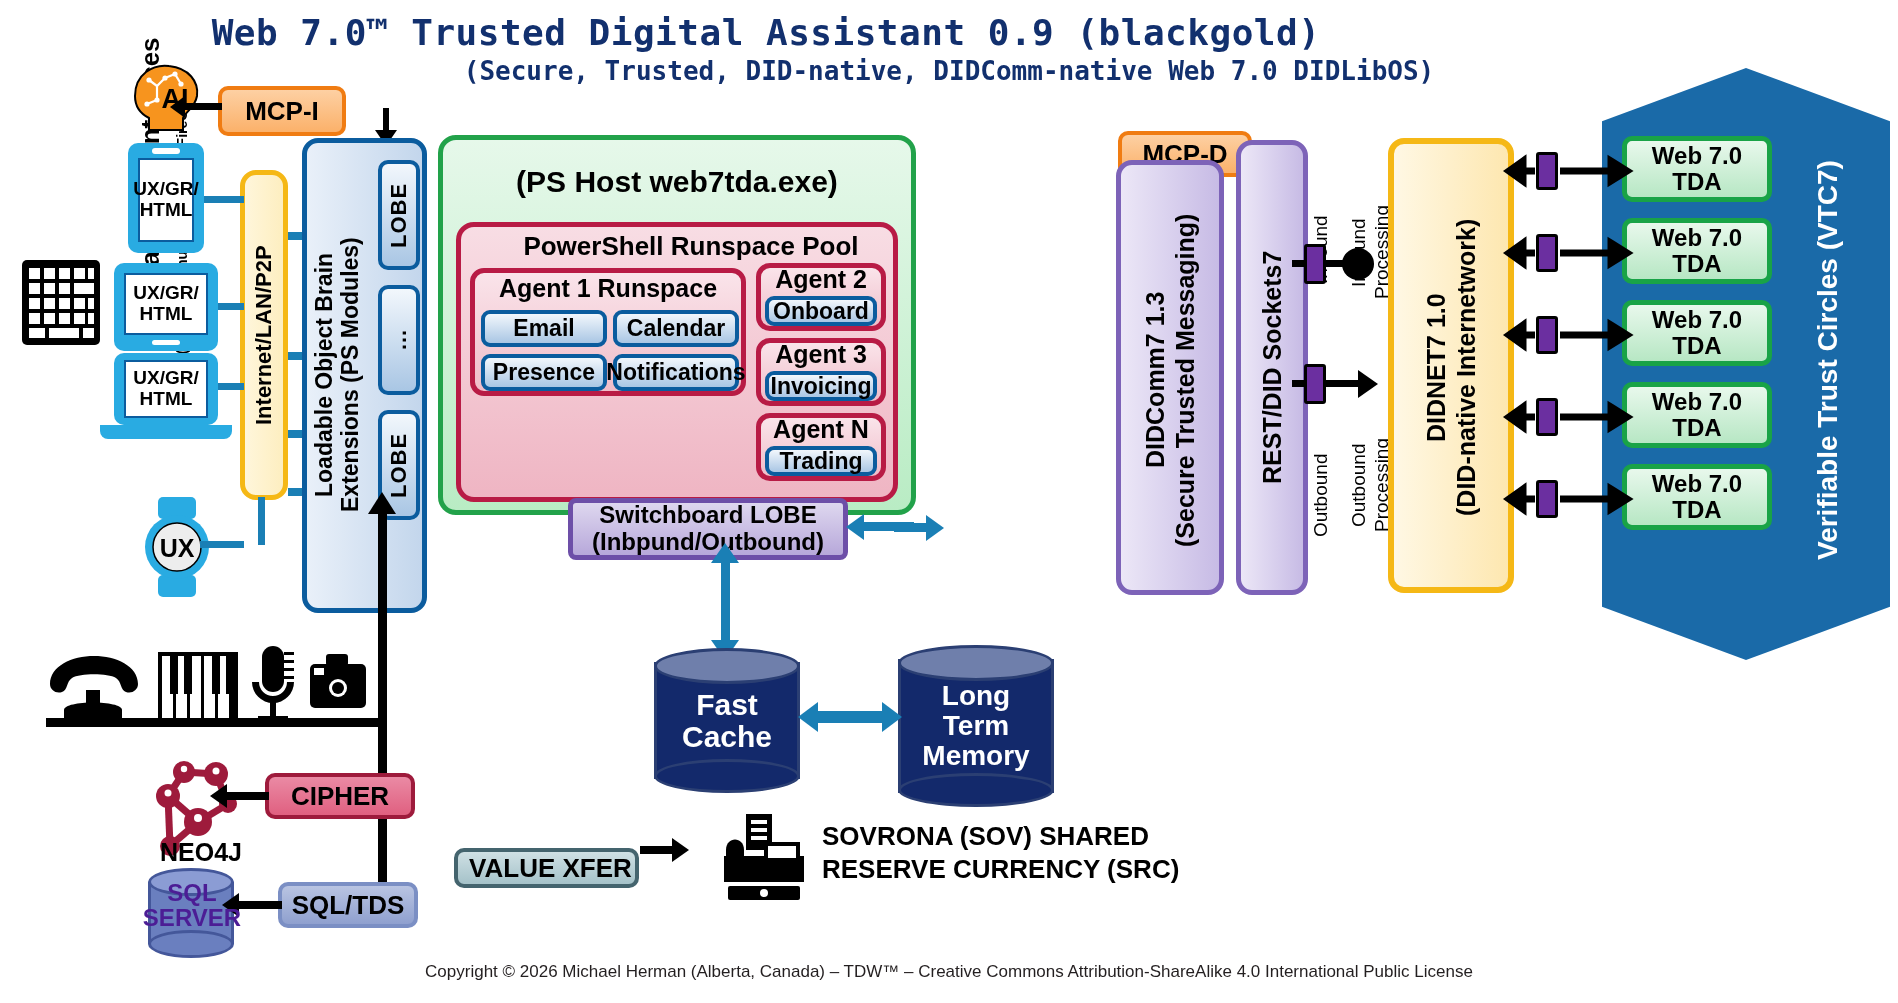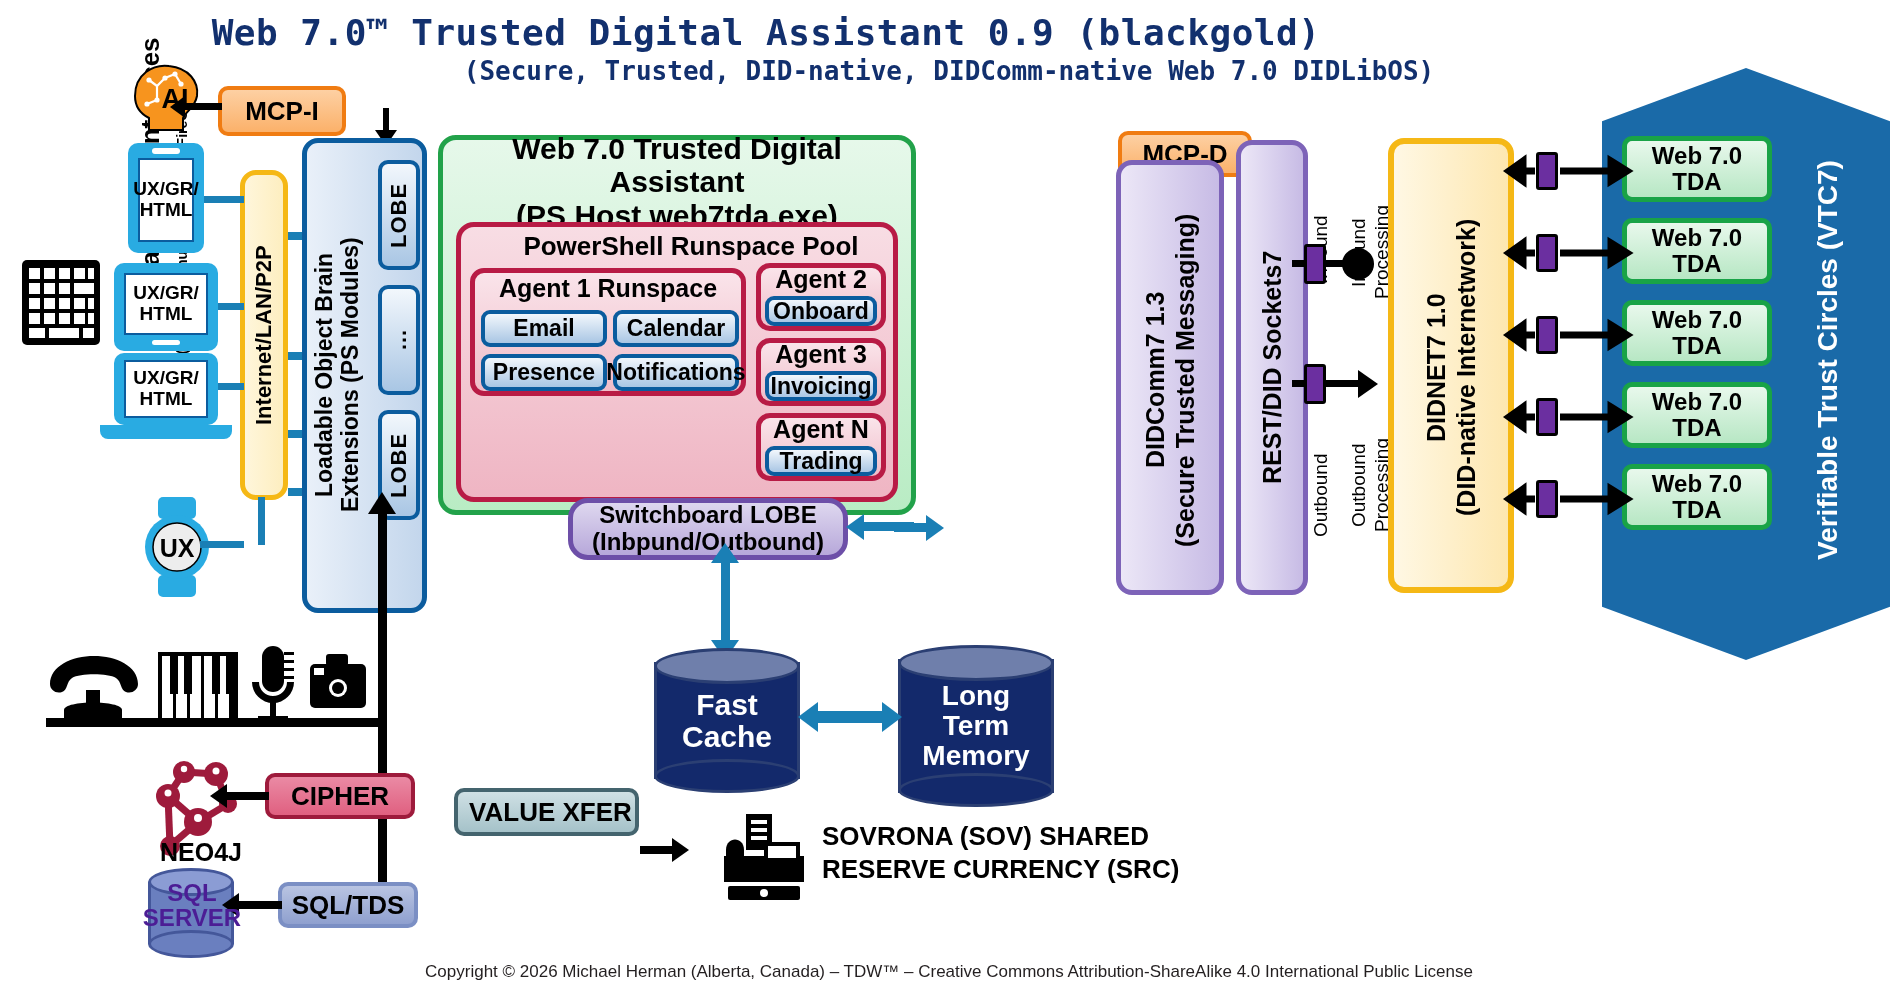--- a/index.html
+++ b/index.html
@@ -71,21 +71,21 @@
   #pool{border-radius:18px;border:5px solid #b81b45;
        background:linear-gradient(180deg,#f8dde4 0%,#efb5c3 100%);}
   #pool-title{font-size:26px;font-weight:bold;color:#000;}
 
   .agentbox{border-radius:14px;border:5px solid #b81b45;
        background:linear-gradient(180deg,#fae4ea 0%,#f0bdc9 100%);}
   .agent-h{font-size:25px;font-weight:bold;color:#000;}
   .chip{border-radius:9px;border:4px solid #0b5c9e;
        background:linear-gradient(180deg,#f2f7fc 0%,#a9c6e4 100%);
        font-size:23px;font-weight:bold;color:#000;}
-  #switch{border-radius:20px;border:5px solid #6d4fa8;
+  #switch{border-radius:8px;border:5px solid #6d4fa8;
        background:linear-gradient(180deg,#ded7ef 0%,#b7a8da 100%);
        font-size:24px;font-weight:bold;line-height:1.12;color:#000;}
 
   
   .cyl{position:absolute;}
   .cyl .body{position:absolute;left:0;right:0;top:14px;bottom:14px;
      background:#13296b;border:3px solid #2b3f73;}
   .cyl .top{position:absolute;left:0;right:0;top:0;height:30px;border-radius:50%;
      background:#6f7fab;border:3px solid #2b3f73;}
   .cyl .bot{position:absolute;left:0;right:0;bottom:0;height:28px;border-radius:50%;
@@ -239,21 +239,20 @@
 <div class="abs lobe-chip" style="left:378px;top:285px;width:42px;height:110px;">
   <div class="vtext" style="width:100%;height:100%;">…</div>
 </div>
 <div class="abs lobe-chip" style="left:378px;top:410px;width:42px;height:110px;">
   <div class="vtext" style="width:100%;height:100%;">LOBE</div>
 </div>
 
 <div class="abs" id="tda" style="left:438px;top:135px;width:478px;height:380px;"></div>
 <div class="abs ctr" id="tda-title" style="left:448px;top:145px;width:458px;height:74px;">
   <div>
-    <div>Web 7.0 Trusted Digital Assistant</div>
     <div>(PS Host web7tda.exe)</div>
   </div>
 </div>
 
 <div class="abs" id="pool" style="left:456px;top:222px;width:442px;height:280px;"></div>
 <div class="abs ctr" id="pool-title" style="left:456px;top:228px;width:442px;height:36px;padding-left:28px;">PowerShell Runspace Pool</div>
 
 <div class="abs agentbox" style="left:470px;top:268px;width:276px;height:128px;"></div>
 <div class="abs ctr agent-h" style="left:470px;top:272px;width:276px;height:32px;">Agent 1 Runspace</div>
 <div class="abs chip ctr" style="left:481px;top:310px;width:126px;height:37px;">Email</div>
@@ -495,21 +494,21 @@
   <div class="bot" style="background:#6a7fbf;border-color:#44579a;height:22px;"></div>
   <div class="top" style="background:#8b9cd4;border-color:#44579a;height:22px;"></div>
 </div>
 <div class="abs" style="left:128px;top:880px;width:128px;text-align:center;font-size:24px;font-weight:bold;color:#4c1d95;line-height:1.05;white-space:pre-line;z-index:5;">SQL
 SERVER</div>
 
 <div class="abs pill ctr" id="sqltds" style="left:278px;top:882px;width:140px;height:46px;">SQL/TDS</div>
 <div class="abs ln" style="left:238px;top:901px;width:44px;height:8px;"></div>
 <div class="abs" style="left:222px;top:893px;width:0;height:0;border-top:12px solid transparent;border-bottom:12px solid transparent;border-right:17px solid #000;"></div>
 
-<div class="abs pill ctr" id="valxfer" style="left:454px;top:788px;width:185px;height:48px;padding-left:8px;">VALUE XFER</div>
+<div class="abs pill ctr" id="valxfer" style="left:454px;top:848px;width:185px;height:40px;padding-left:8px;">VALUE XFER</div>
 <div class="abs ln" style="left:640px;top:846px;width:38px;height:8px;"></div>
 <div class="abs" style="left:672px;top:838px;width:0;height:0;border-top:12px solid transparent;border-bottom:12px solid transparent;border-left:17px solid #000;"></div>
 
 <div class="abs" style="left:718px;top:812px;width:92px;height:88px;">
   <svg width="92" height="88" viewBox="0 0 92 88">
     <g fill="#000">
       <rect x="28" y="2" width="26" height="36"></rect>
       <path d="M8 38 C8 24 26 24 26 38 L26 50 L8 50 Z"></path>
       <rect x="6" y="44" width="80" height="26"></rect>
       <rect x="10" y="74" width="72" height="14" rx="2"></rect>

